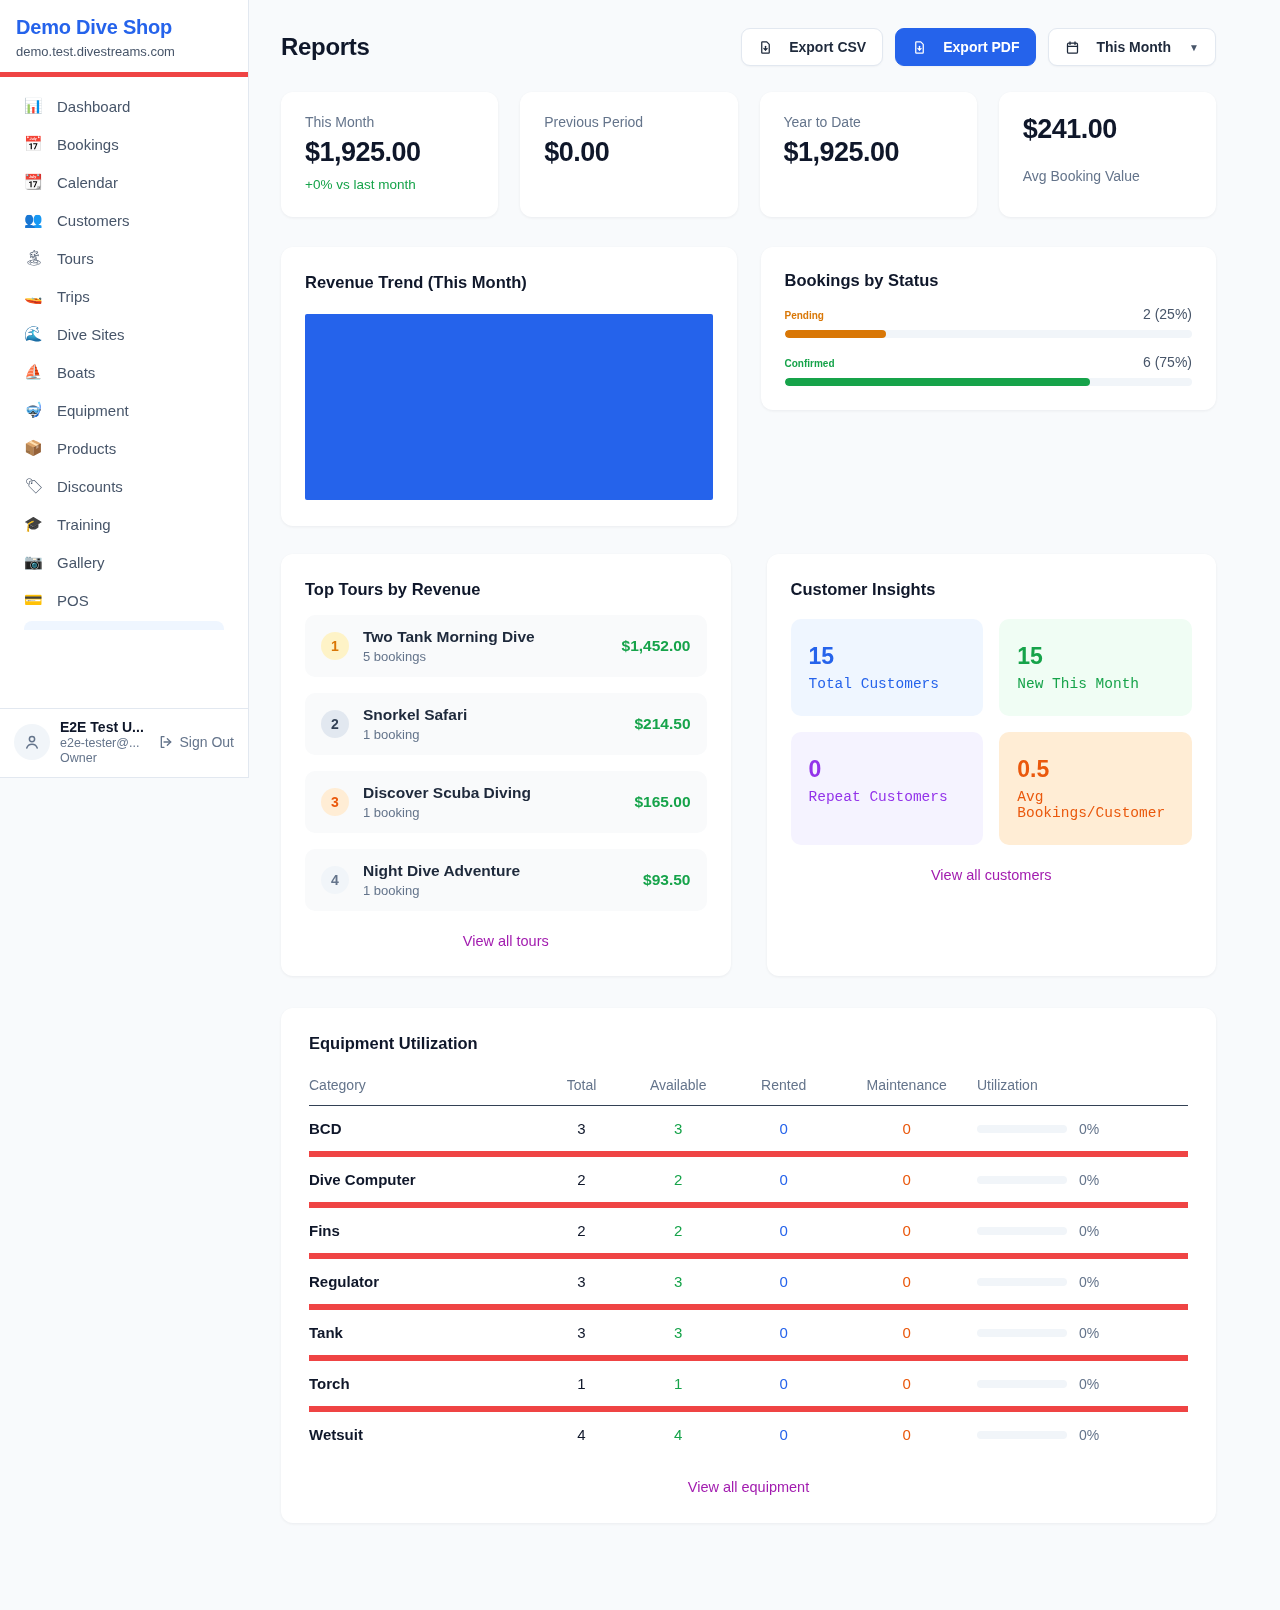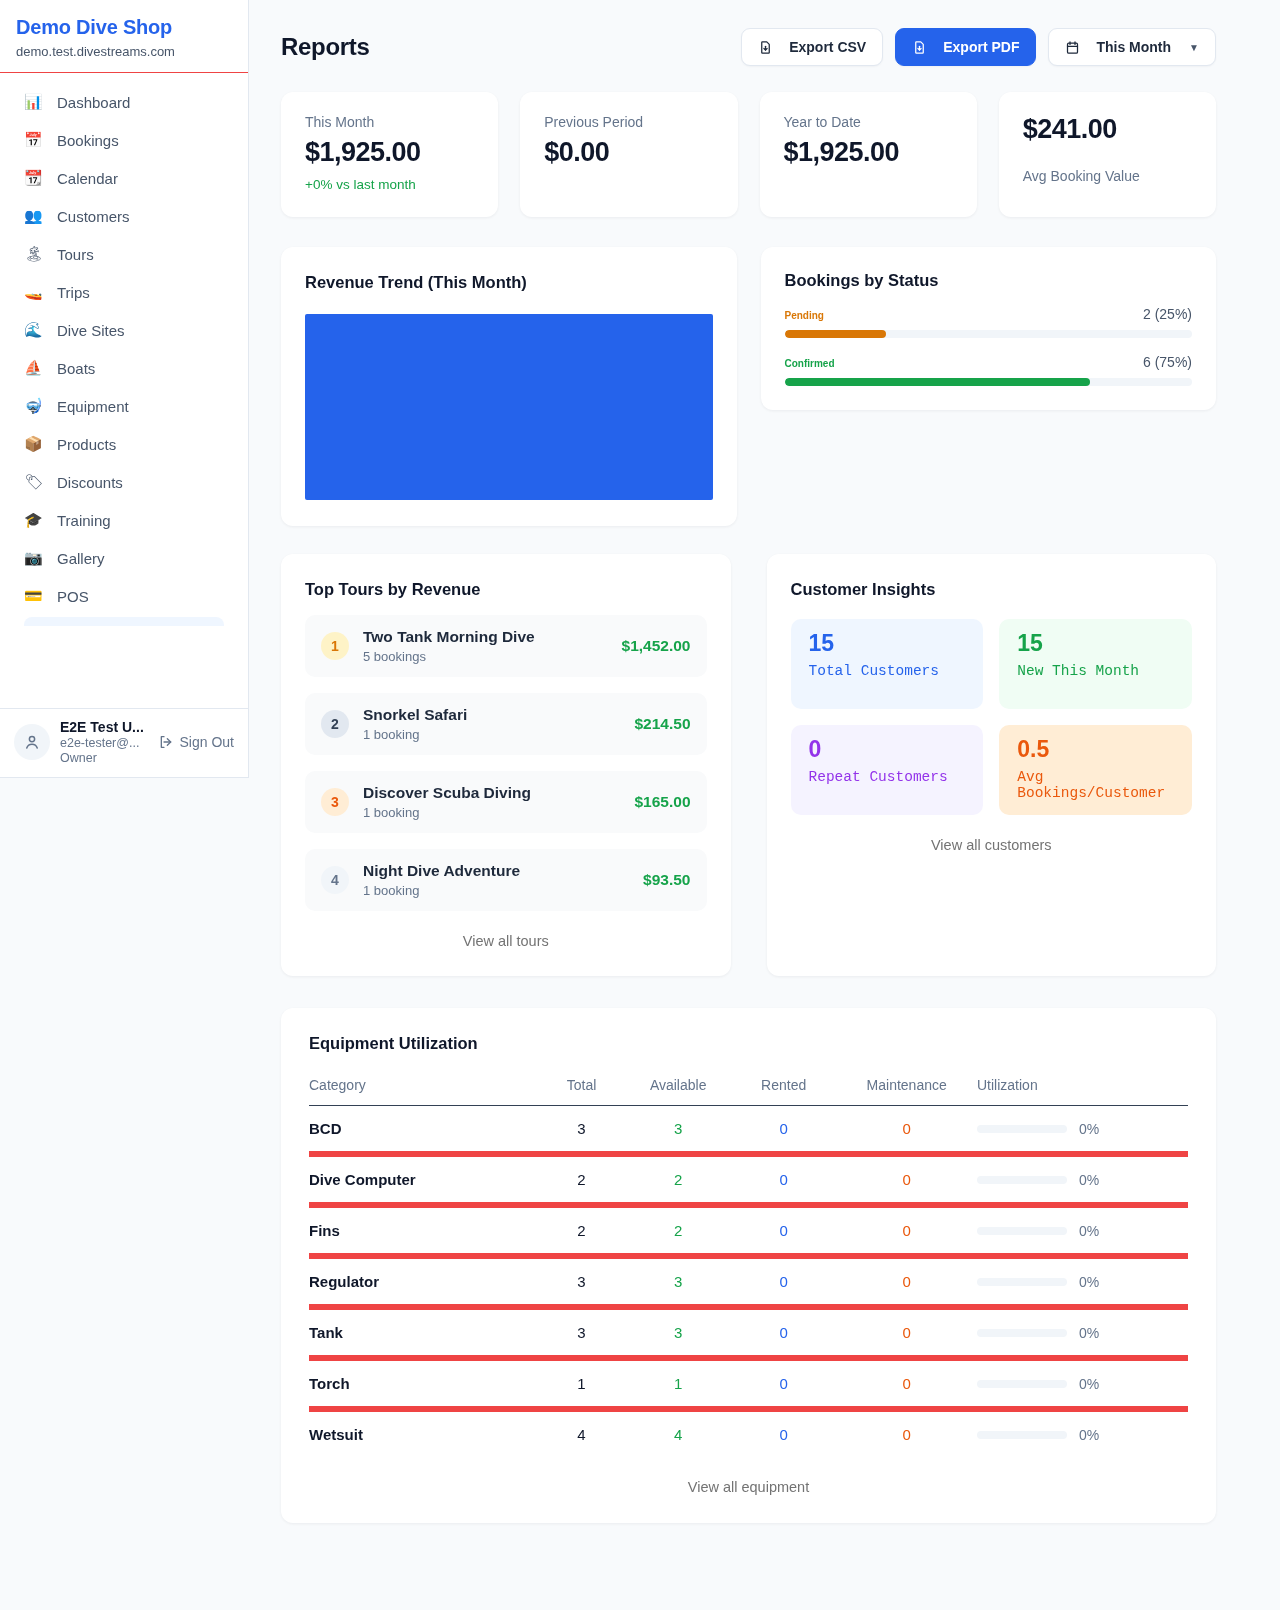--- a/index.html
+++ b/index.html
@@ -14,21 +14,21 @@
   }
 
   
   .sidebar {
     position:absolute; left:0; top:0;
     width:249px; height:778px;
     background:#ffffff;
     border-right:1px solid #e2e8f0;
     border-bottom:1px solid #e2e8f0;
   }
-  .sidebar-header { padding:16px 16px 13px; border-bottom:1px solid #ef4444; }
+  .sidebar-header { padding:16px 16px 13px; border-bottom:5px solid #ef4444; }
   .shop-title { color:#2563eb; font-size:20px; font-weight:800; letter-spacing:-0.2px; }
   .shop-domain { color:#475569; font-size:13px; margin-top:5px; }
   .nav { padding:10px 12px 0; }
   .nav-item {
     display:flex; align-items:center; gap:13px;
     padding:10px 12px; border-radius:8px;
     color:#475569; font-size:15px; cursor:pointer;
   }
   .nav-item .icon { width:20px; text-align:center; font-size:15px; }
   .nav-selected-partial {
@@ -106,25 +106,25 @@
   .tours-card .tour-row:first-of-type { margin-top:20px; }
   .rank-badge {
     width:28px; height:28px; border-radius:50%;
     display:flex; align-items:center; justify-content:center;
     font-size:14px; font-weight:700; flex:none;
   }
   .tour-info { flex:1; margin-left:14px; min-width:0; }
   .tour-name { font-size:15.5px; font-weight:700; color:#1e293b; }
   .tour-bookings { font-size:13px; color:#64748b; margin-top:3px; }
   .tour-amount { font-size:15.5px; font-weight:700; color:#16a34a; }
-  .view-link { display:block; text-align:center; color:#737373; font-size:14.5px; margin-top:22px; cursor:pointer; text-decoration:none; }
+  .view-link { display:block; text-align:center; color:#a21caf; font-size:14.5px; margin-top:22px; cursor:pointer; text-decoration:none; }
 
   .insights-card { padding:26px 24px; min-height:422px; }
   .tiles { display:grid; grid-template-columns:1fr 1fr; gap:16px; margin-top:20px; }
-  .tile { border-radius:10px; padding:11px 18px; min-height:90px; }
+  .tile { border-radius:10px; padding:24px 18px; min-height:90px; }
   .tile-value { font-size:23px; font-weight:800; }
   .tile-label { font-size:14.5px; font-weight:500; margin-top:6px;font-family:Liberation Mono, monospace; }
 
   
   .equipment-card { padding:26px 28px 28px; }
   table.equip { width:100%; border-collapse:collapse; margin-top:14px; }
   table.equip th {
     font-size:14px; font-weight:400; color:#64748b;
     text-align:center; padding:10px 0 12px;
     border-bottom:1px solid #334155;

